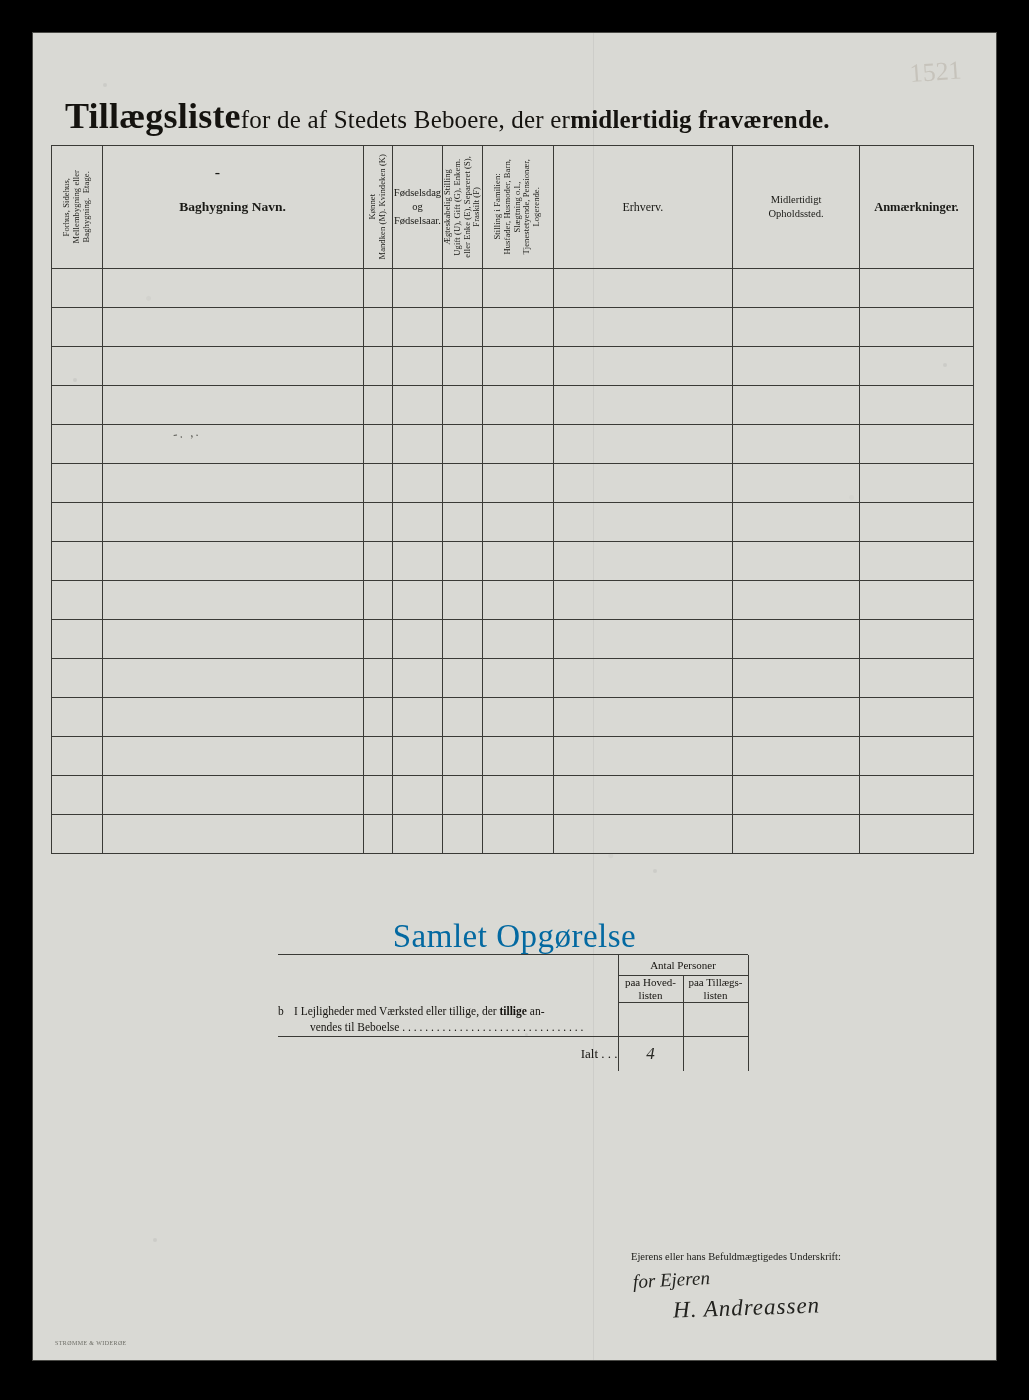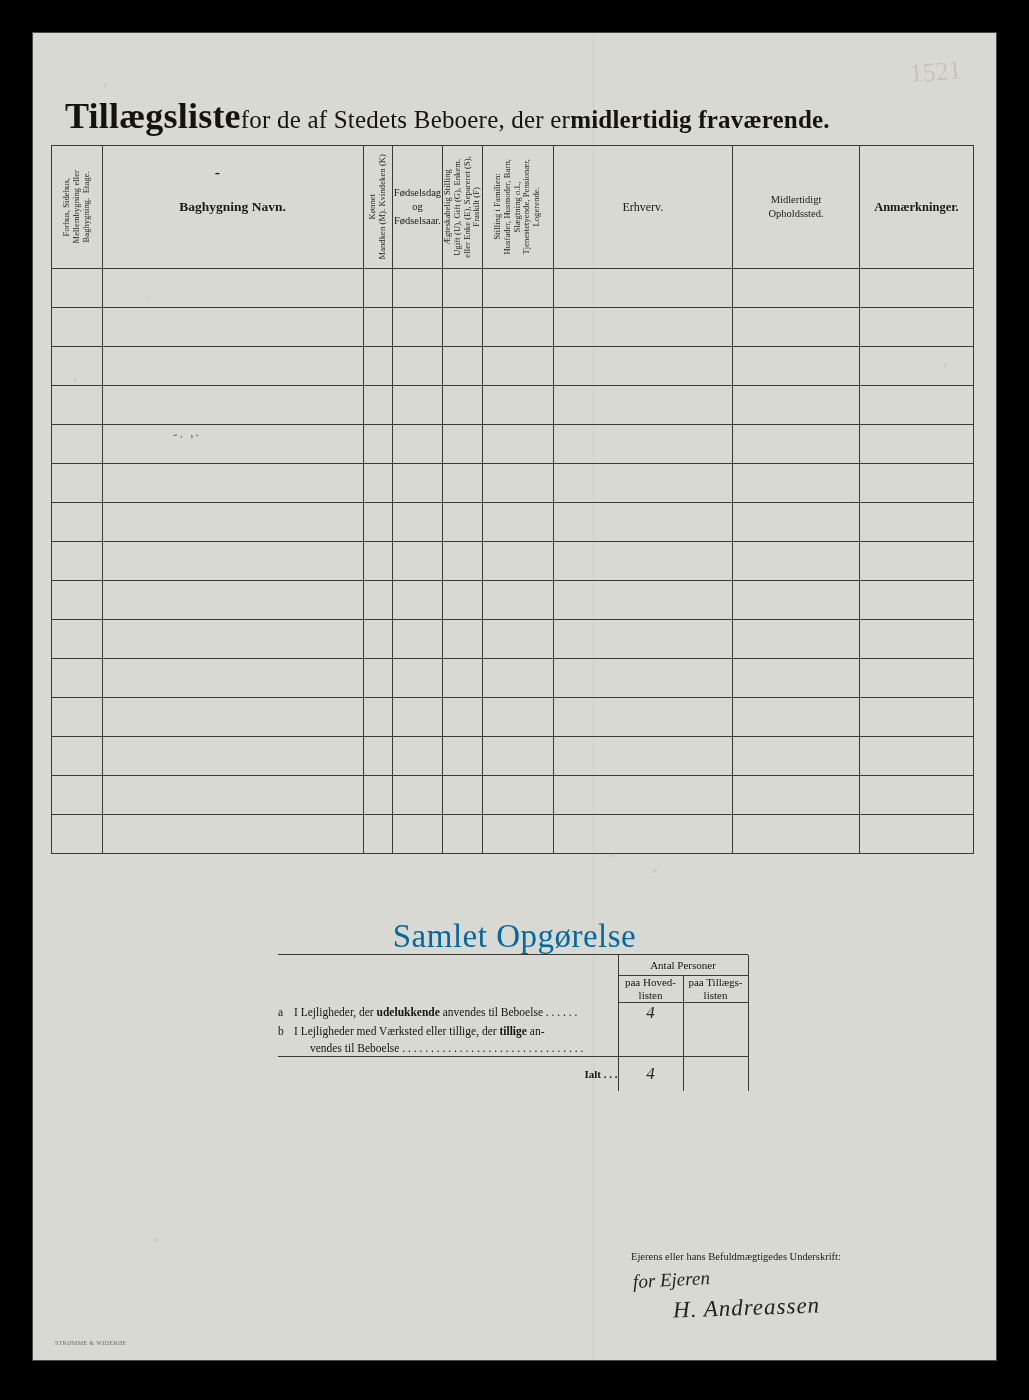--- a/index.html
+++ b/index.html
@@ -195,22 +195,22 @@
   .sum-row-label b { font-weight: bold; }
   .sum-val {
     text-align: center;
     font-family: "Liberation Serif", serif;
     font-size: 17px;
     font-style: italic;
     color: #2a2a26;
   }
   .ialt-label {
     text-align: right;
-    font-weight: bold;
-    font-size: 11px;
+    font-weight: normal;
+    font-size: 13px;
     padding-right: 8px;
   }
   .rowline { border-top: 1px solid #3a3a36; }
   
   #sign-label {
     position: absolute;
     left: 598px;
     top: 1218px;
     font-size: 10.5px;
     color: #1a1a16;
@@ -528,27 +528,20 @@
             <span>paa Hoved-</span><br>
             <span>listen</span>
           </td>
           <td class="sum-subhead vline-r">
             <span>paa Tillægs-</span><br>
             <span>listen</span>
           </td>
         </tr>
         <tr>
           <td class="sum-row-label">
-            <span style="display:inline-block; width:16px;">a</span><span>I Lejligheder, der </span><b>udelukkende</b><span> anvendes til Beboelse . . . . . .</span>
-          </td>
-          <td class="sum-val vline-l vline-r">4</td>
-          <td class="sum-val vline-r"></td>
-        </tr>
-        <tr>
-          <td class="sum-row-label">
             <span style="display:inline-block; width:16px; vertical-align:top;">b</span><span style="display:inline-block; width:300px;"><span>I Lejligheder med Værksted eller tillige, der </span><b>tillige</b><span> an-</span><br><span style="display:inline-block; padding-left:16px;">vendes til Beboelse . . . . . . . . . . . . . . . . . . . . . . . . . . . . . . . .</span></span>
           </td>
           <td class="sum-val vline-l vline-r"></td>
           <td class="sum-val vline-r"></td>
         </tr>
         <tr>
           <td class="ialt-label rowline" style="height:34px;">Ialt . . .</td>
           <td class="sum-val vline-l vline-r rowline">4</td>
           <td class="sum-val vline-r rowline"></td>
         </tr>

